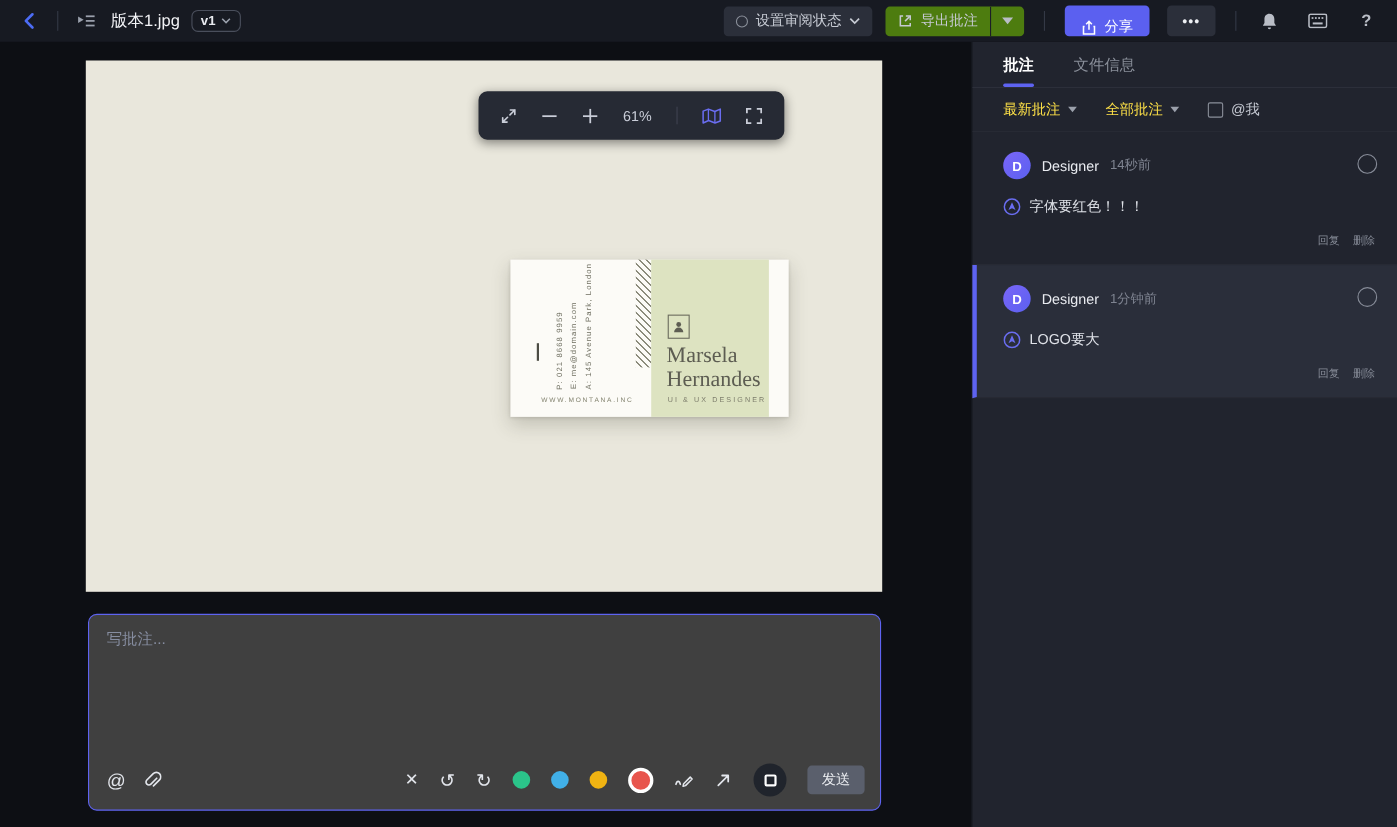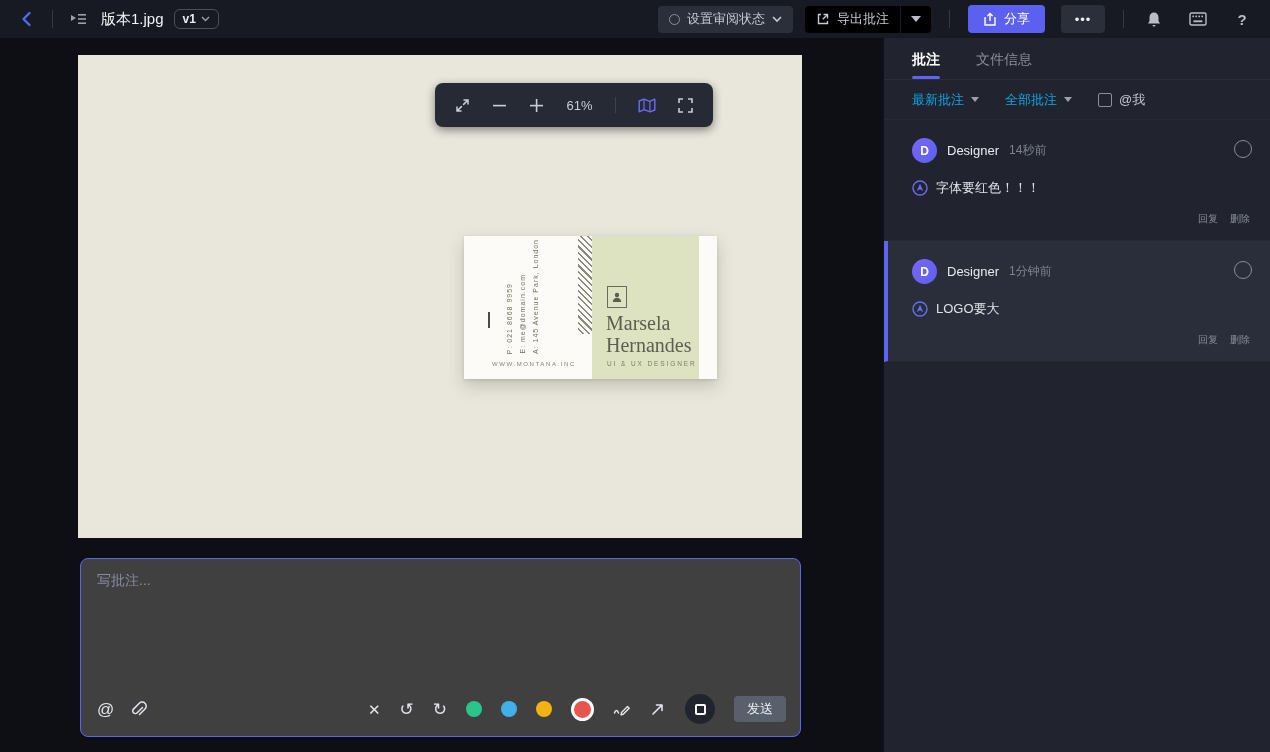--- a/index.html
+++ b/index.html
@@ -26,27 +26,27 @@
   .version-pill {
     display:flex; align-items:center; gap:5px; border:1px solid #4a4f5c; border-radius:6px;
     padding:2px 8px; font-size:12px; font-weight:700; color:#e9ebf0; cursor:pointer;
   }
   .tb-right { margin-left:auto; display:flex; align-items:center; }
   .pill-btn {
     display:flex; align-items:center; gap:7px; height:27px; padding:0 11px;
     background:#2b2f3a; border-radius:4px; font-size:13px; color:#c6cad3; cursor:pointer; white-space:nowrap;
   }
   .status-circle { width:11px; height:11px; border:1.5px solid #8a8f9a; border-radius:50%; }
-  .seg-btn { display:flex; align-items:stretch; background:#000000; border-radius:4px; overflow:hidden; margin-left:12px; }
+  .seg-btn { display:flex; align-items:stretch; background:#4d7c0f; border-radius:4px; overflow:hidden; margin-left:12px; }
   .seg-main { display:flex; align-items:center; gap:7px; padding:0 11px; height:27px; font-size:13px; color:#c6cad3; cursor:pointer; }
   .seg-sep { width:1px; background:#1b1e26; }
   .seg-caret { width:30px; display:flex; align-items:center; justify-content:center; cursor:pointer; }
   .tri-down { width:0; height:0; border-left:5px solid transparent; border-right:5px solid transparent; border-top:6px solid #b9bdc6; }
   .share-btn {
-    display:flex; align-items:center; gap:7px; height:28px; padding:0 15px;
+    display:flex; align-items:flex-end; gap:7px; height:28px; padding:0 15px;
     background:#5b60f0; color:#fff; border-radius:4px; font-size:13px; font-weight:500; cursor:pointer; white-space:nowrap;
   }
   .more-btn {
     height:28px; min-width:44px; background:#2b2f3a; border-radius:4px; color:#eef0f4;
     display:flex; align-items:center; justify-content:center; font-size:13px; letter-spacing:1px; cursor:pointer;
   }
   .icon-btn { width:24px; height:24px; display:flex; align-items:center; justify-content:center; color:#b9bdc6; cursor:pointer; }
   .help-q { font-size:15px; font-weight:700; color:#b9bdc6; }
   .chev { color:#9aa0ac; }
 
@@ -112,21 +112,21 @@
   
   .sidebar {
     position:absolute; top:38px; left:883px; width:387px; height:714px;
     background:#21242e; border-left:1px solid #12141a;
   }
   .sb-tabs { height:42px; border-bottom:1px solid #2c2f3a; display:flex; align-items:flex-end; gap:36px; padding:0 28px; }
   .sb-tab { font-size:14px; color:#8a8f9a; padding-bottom:10px; cursor:pointer; position:relative; }
   .sb-tab.active { color:#ffffff; font-weight:700; }
   .sb-tab.active::after { content:""; position:absolute; left:0; right:0; bottom:0; height:3px; background:#5e63f1; border-radius:2px; }
   .sb-filters { height:40px; display:flex; align-items:center; gap:26px; padding:0 28px; border-bottom:1px solid #272a34; }
-  .filter-dd { display:flex; align-items:center; gap:7px; font-size:13px; color:#0ea5e9; cursor:pointer; }
+  .filter-dd { display:flex; align-items:center; gap:7px; font-size:13px; color:#fde047; cursor:pointer; }
   .tri-sm { width:0; height:0; border-left:4px solid transparent; border-right:4px solid transparent; border-top:5px solid #9ba0ab; }
   .mention-group { display:flex; align-items:center; gap:7px; cursor:pointer; }
   .checkbox { width:14px; height:14px; border:1.5px solid #8a8f9a; border-radius:2px; background:transparent; }
   .mention-label { font-size:13px; color:#c3c7d0; }
 
   .comment { position:relative; padding:18px 20px 14px 28px; border-bottom:1px solid #272a34; }
   .comment.selected { background:#2a2e3a; border-left:4px solid #5e63f1; padding-left:24px; }
   .c-head { display:flex; align-items:center; }
   .avatar { width:25px; height:25px; border-radius:50%; background:linear-gradient(135deg,#7a66f8,#5b60f0);
     color:#fff; font-size:12px; font-weight:700; display:flex; align-items:center; justify-content:center; flex:none; }

